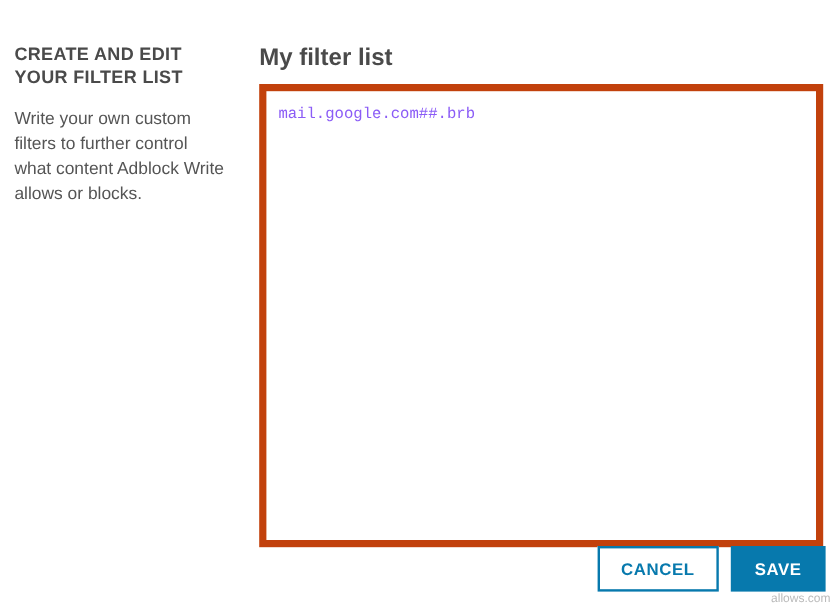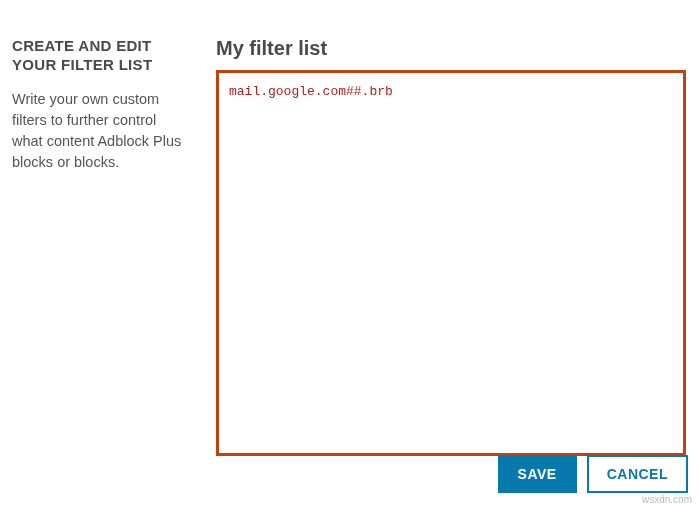--- a/index.html
+++ b/index.html
@@ -42,25 +42,25 @@
     }
     .main-label {
       font-size: 20px;
       font-weight: 700;
       color: #4a4a4a;
       margin-bottom: 10px;
     }
     .filter-textarea {
       width: 470px;
       height: 386px;
-      border: 3px solid #c2410c;
+      border: 6px solid #c2410c;
       padding: 10px 10px;
       font-family: "Courier New", Courier, monospace;
       font-size: 13px;
-      color: #b91c1c;
+      color: #8b5cf6;
       resize: none;
       outline: none;
       line-height: 1.4;
     }
     .button-row {
       position: absolute;
       right: 10px;
       bottom: 14px;
       display: flex;
       gap: 10px;
@@ -94,26 +94,26 @@
       color: #bbbbbb;
       font-family: Arial, sans-serif;
     }
   </style>
 </head>
 <body>
 
 <div class="container">
   <aside class="sidebar">
     <h2 class="sidebar-title">CREATE AND EDIT YOUR FILTER LIST</h2>
-    <p class="sidebar-desc">Write your own custom filters to further control what content Adblock Plus blocks or blocks.</p>
+    <p class="sidebar-desc">Write your own custom filters to further control what content Adblock Write allows or blocks.</p>
   </aside>
   <main class="main">
     <div class="main-label">My filter list</div>
     <textarea class="filter-textarea" spellcheck="false" style="">mail.google.com##.brb</textarea>
   </main>
 </div>
 
 <div class="button-row">
+  <button class="btn btn-cancel">CANCEL</button>
   <button class="btn btn-save">SAVE</button>
-  <button class="btn btn-cancel">CANCEL</button>
 </div>
 
-<div class="watermark">wsxdn.com</div>
+<div class="watermark">allows.com</div>
 
 </body></html>

